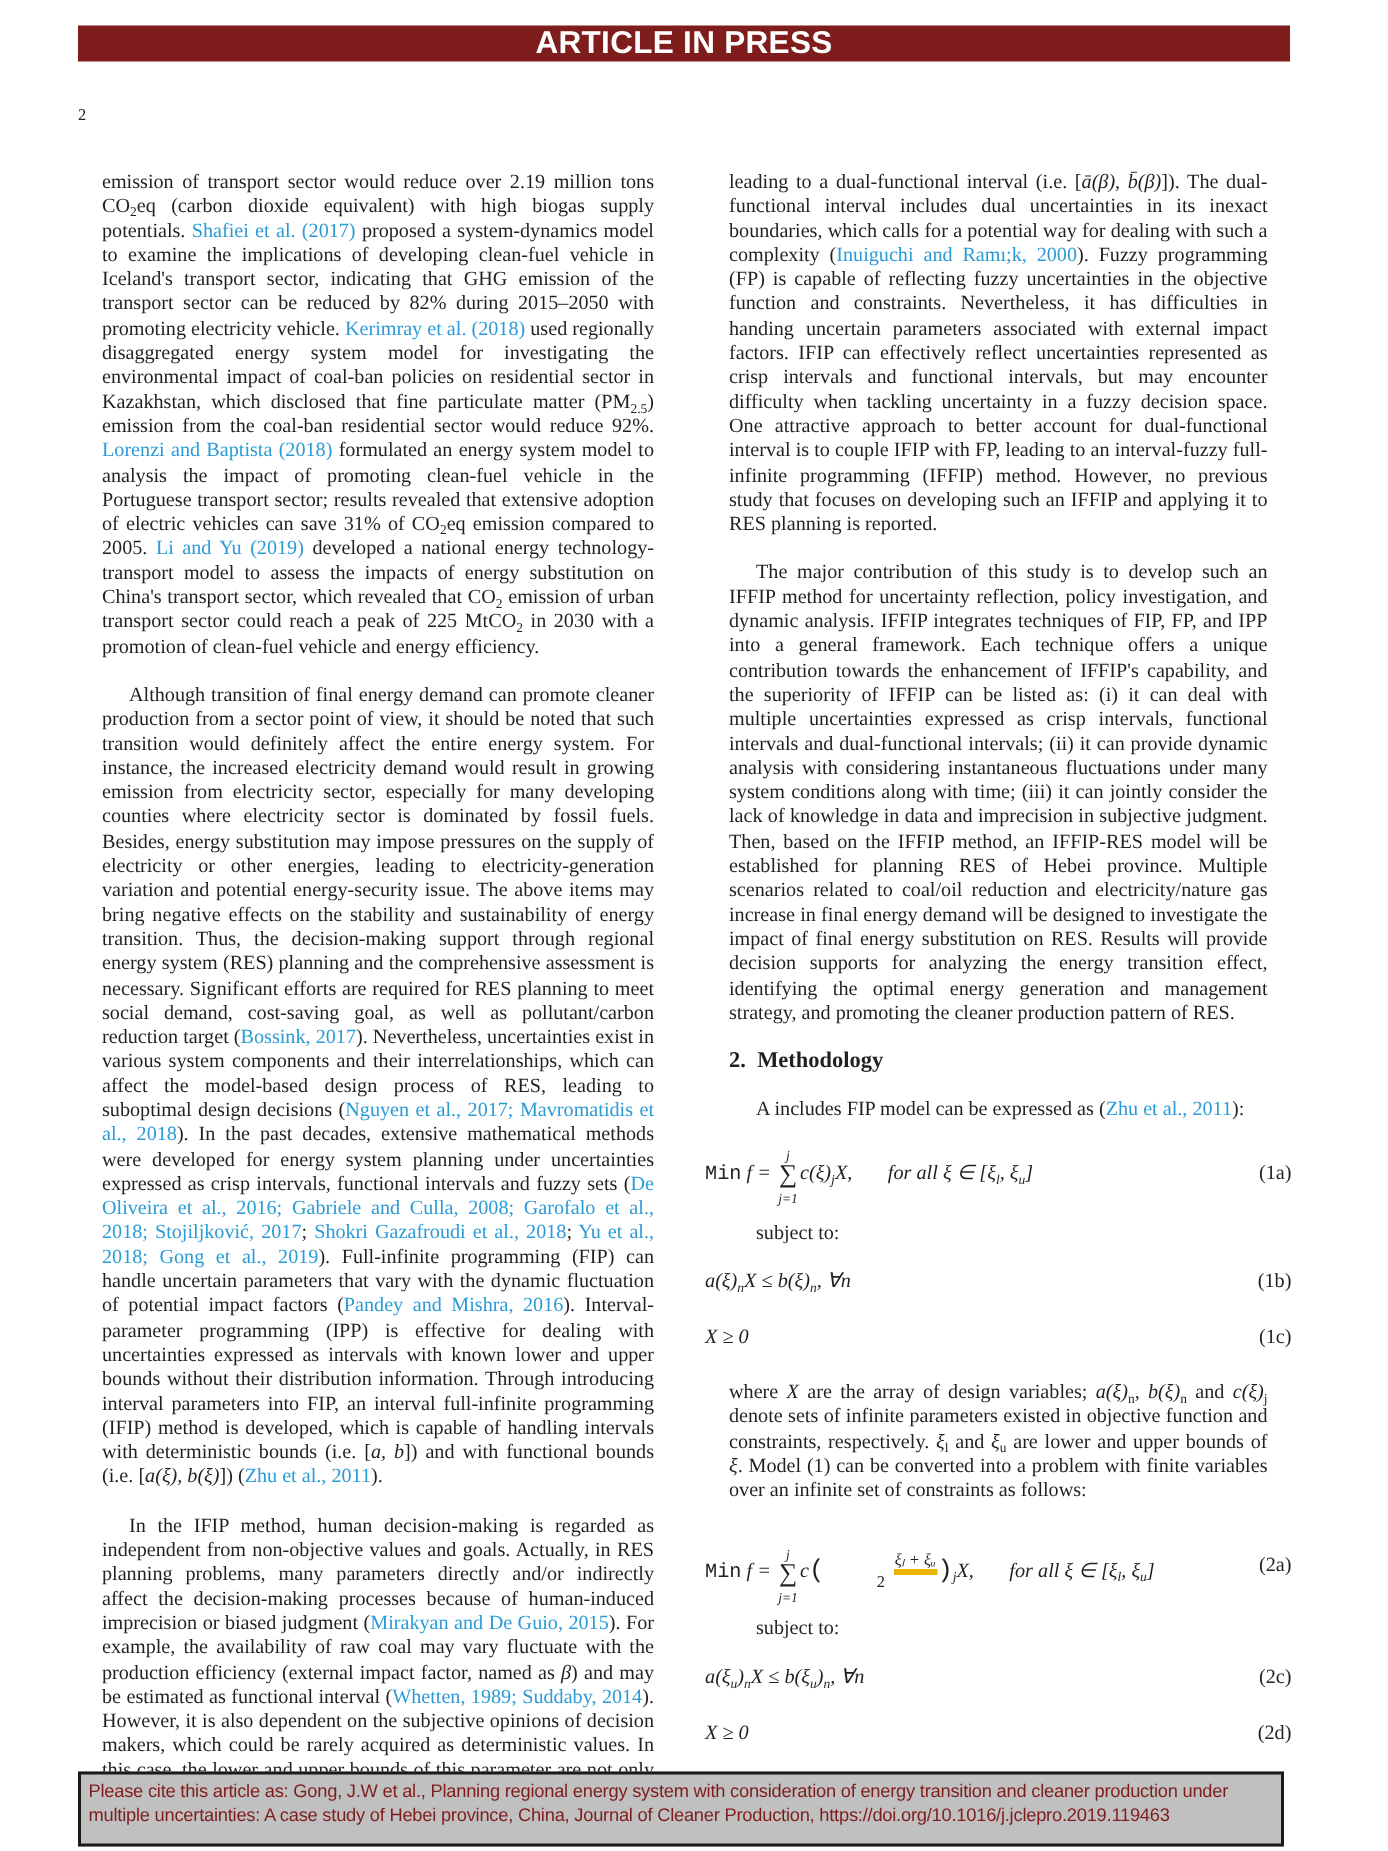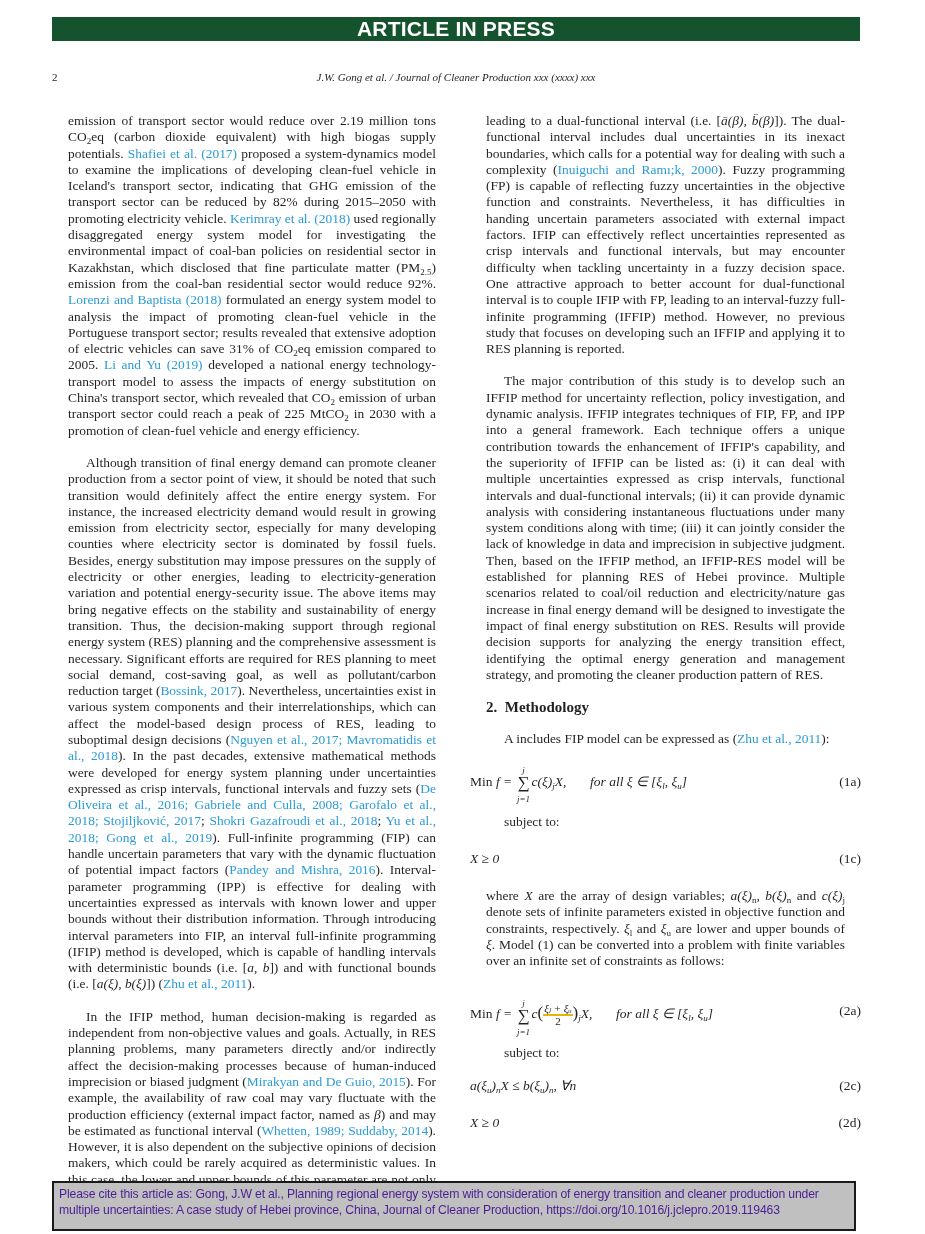--- a/index.html
+++ b/index.html
@@ -1,59 +1,58 @@
 <!DOCTYPE html>
 <html><head>
 <meta charset="utf-8">
 <style>
   html, body { margin: 0; padding: 0; background: #ffffff; }
   body { width: 925px; height: 1234px; position: relative; overflow: hidden;
          font-family: "DejaVu Serif", "Liberation Serif", serif; color: #231f20; }
   .banner { position: absolute; left: 52px; top: 17px; width: 808px; height: 24px;
-            background: #14532d; color: #ffffff; text-align: center;
+            background: #7f1d1d; color: #ffffff; text-align: center;
             font-family: "Liberation Sans", sans-serif; font-weight: bold;
             font-size: 21px; line-height: 24px; letter-spacing: 0.2px; }
   .running { position: absolute; top: 71px; left: 52px; width: 808px; height: 16px;
              font-family: "Liberation Serif", serif; font-size: 11px; }
   .running .pg { position: absolute; left: 0; top: 0; }
   .running .jr { position: absolute; left: 0; right: 0; text-align: center; font-style: italic; }
   .col { position: absolute; top: 97px; width: 400px;
          font-family: "Liberation Serif", serif; font-size: 13.45px; line-height: 16.3px;
          text-align: justify; hyphens: manual; }
   .col.left { left: 52px; }
   .col.right { left: 470px; width: 391px; }
   .col p { margin: 16px; }
   .col p.ind { text-indent: 18px; }
   a.ref, span.ref { color: #2a9bd6; text-decoration: none; }
   sub { font-size: 9px; vertical-align: -3px; line-height: 0; }
   .sec { margin: 26px 0 0 0; font-weight: bold; font-size: 15px; }
   .sec + p { margin-top: 15px !important; }
   .eq { position: relative; height: 16px; margin: 0; font-style: italic; font-size: 13.5px; white-space: nowrap; }
   .eq .lhs { position: absolute; left: 0; }
   .eq .num { position: absolute; right: 0; font-style: normal; }
-  .eq .rom { font-style: normal; }
+  .eq .rom { font-style: normal; font-family: Liberation Mono, monospace; }
   .sigma { display: inline-block; position: relative; text-align: center; width: 16px; font-style: normal; font-size: 17px; vertical-align: -2px; }
   .sigma .up { position: absolute; top: -13px; left: 0; right: 0; font-size: 9px; font-style: italic; }
   .sigma .dn { position: absolute; top: 16px; left: -6px; right: -6px; font-size: 9px; font-style: italic; }
   .frac { display: inline-block; vertical-align: middle; text-align: center; font-size: 11px; line-height: 11px; }
-  .frac .n { display: block; border-bottom: 2px solid #eab308; padding: 0 1px; }
+  .frac .n { display: block; border-bottom: 4px solid #eab308; padding: 0 1px; margin-left: 46px; }
   .frac .d { display: block; font-style: normal; }
   .cite { position: absolute; left: 52px; top: 1181px; width: 804px; height: 50px;
           background: #c0c0c0; border: 2px solid #1a1a1a;
           font-family: "Liberation Sans", sans-serif; font-size: 12.2px; line-height: 16px;
-          padding: 3px 0 0 5px; box-sizing: border-box; color: #4c1d95; letter-spacing: -0.15px; }
+          padding: 3px 0 0 5px; box-sizing: border-box; color: #7f1d1d; letter-spacing: -0.15px; }
 </style>
 </head>
 <body>
 
 <div class="banner">ARTICLE IN PRESS</div>
 
 <div class="running">
   <span class="pg">2</span>
-  <span class="jr">J.W. Gong et al. / Journal of Cleaner Production xxx (xxxx) xxx</span>
 </div>
 
 <div class="col left">
   <p><span>emission of transport sector would reduce over 2.19 million tons CO</span><sub>2</sub><span>eq (carbon dioxide equivalent) with high biogas supply potentials. </span><a class="ref">Shafiei et al. (2017)</a><span> proposed a system-dynamics model to examine the implications of developing clean-fuel vehicle in Iceland's transport sector, indicating that GHG emission of the transport sector can be reduced by 82% during 2015–2050 with promoting electricity vehicle. </span><a class="ref">Kerimray et al. (2018)</a><span> used regionally disaggregated energy system model for investigating the environmental impact of coal-ban policies on residential sector in Kazakhstan, which disclosed that fine particulate matter (PM</span><sub>2.5</sub><span>) emission from the coal-ban residential sector would reduce 92%. </span><a class="ref">Lorenzi and Baptista (2018)</a><span> formulated an energy system model to analysis the impact of promoting clean-fuel vehicle in the Portuguese transport sector; results revealed that extensive adoption of electric vehicles can save 31% of CO</span><sub>2</sub><span>eq emission compared to 2005. </span><a class="ref">Li and Yu (2019)</a><span> developed a national energy technology-transport model to assess the impacts of energy substitution on China's transport sector, which revealed that CO</span><sub>2</sub><span> emission of urban transport sector could reach a peak of 225 MtCO</span><sub>2</sub><span> in 2030 with a promotion of clean-fuel vehicle and energy efficiency.</span></p>
 
   <p class="ind"><span>Although transition of final energy demand can promote cleaner production from a sector point of view, it should be noted that such transition would definitely affect the entire energy system. For instance, the increased electricity demand would result in growing emission from electricity sector, especially for many developing counties where electricity sector is dominated by fossil fuels. Besides, energy substitution may impose pressures on the supply of electricity or other energies, leading to electricity-generation variation and potential energy-security issue. The above items may bring negative effects on the stability and sustainability of energy transition. Thus, the decision-making support through regional energy system (RES) planning and the comprehensive assessment is necessary. Significant efforts are required for RES planning to meet social demand, cost-saving goal, as well as pollutant/carbon reduction target (</span><a class="ref">Bossink, 2017</a><span>). Nevertheless, uncertainties exist in various system components and their interrelationships, which can affect the model-based design process of RES, leading to suboptimal design decisions (</span><a class="ref">Nguyen et al., 2017; Mavromatidis et al., 2018</a><span>). In the past decades, extensive mathematical methods were developed for energy system planning under uncertainties expressed as crisp intervals, functional intervals and fuzzy sets (</span><a class="ref">De Oliveira et al., 2016; Gabriele and Culla, 2008; Garofalo et al., 2018; Stojiljković, 2017</a><span>; </span><a class="ref">Shokri Gazafroudi et al., 2018</a><span>; </span><a class="ref">Yu et al., 2018; Gong et al., 2019</a><span>). Full-infinite programming (FIP) can handle uncertain parameters that vary with the dynamic fluctuation of potential impact factors (</span><a class="ref">Pandey and Mishra, 2016</a><span>). Interval-parameter programming (IPP) is effective for dealing with uncertainties expressed as intervals with known lower and upper bounds without their distribution information. Through introducing interval parameters into FIP, an interval full-infinite programming (IFIP) method is developed, which is capable of handling intervals with deterministic bounds (i.e. [</span><i>a, b</i><span>]) and with functional bounds (i.e. [</span><i>a(ξ), b(ξ)</i><span>]) (</span><a class="ref">Zhu et al., 2011</a><span>).</span></p>
 
   <p class="ind"><span>In the IFIP method, human decision-making is regarded as independent from non-objective values and goals. Actually, in RES planning problems, many parameters directly and/or indirectly affect the decision-making processes because of human-induced imprecision or biased judgment (</span><a class="ref">Mirakyan and De Guio, 2015</a><span>). For example, the availability of raw coal may vary fluctuate with the production efficiency (external impact factor, named as </span><i>β</i><span>) and may be estimated as functional interval (</span><a class="ref">Whetten, 1989; Suddaby, 2014</a><span>). However, it is also dependent on the subjective opinions of decision makers, which could be rarely acquired as deterministic values. In this case, the lower and upper bounds of this parameter are not only affected by external impact factors, but also fuzzy in nature,</span></p>
 </div>
 
@@ -66,20 +65,24 @@
 
   <p class="ind" style="margin-top:15px"><span>A includes FIP model can be expressed as (</span><a class="ref">Zhu et al., 2011</a><span>):</span></p>
 
   <div class="eq" style="margin-top:26px;">
     <span class="lhs"><span class="rom">Min</span>&nbsp;<span>f = </span><span class="sigma">∑<span class="up">j</span><span class="dn">j=1</span></span><span>c(ξ)</span><sub>j</sub><span>X,</span>&nbsp;&nbsp;&nbsp;&nbsp;&nbsp;&nbsp;&nbsp;<span>for  all  ξ ∈ [ξ</span><sub>l</sub><span>, ξ</span><sub>u</sub><span>]</span></span>
     <span class="num">(1a)</span>
   </div>
 
   <p class="ind" style="margin-top:24px;"><span>subject to:</span></p>
 
+  <div class="eq" style="margin-top:13px;">
+    <span class="lhs"><span>a(ξ)</span><sub>n</sub><span>X ≤ b(ξ)</span><sub>n</sub><span>,     ∀n</span></span>
+    <span class="num">(1b)</span>
+  </div>
 
   <div class="eq" style="margin-top:21px;">
     <span class="lhs">X ≥ 0</span>
     <span class="num">(1c)</span>
   </div>
 
   <p style="margin-top:21px;"><span>where </span><i>X</i><span> are the array of design variables; </span><i>a(ξ)</i><sub>n</sub><span>, </span><i>b(ξ)</i><sub>n</sub><span> and </span><i>c(ξ)</i><sub>j</sub><span> denote sets of infinite parameters existed in objective function and constraints, respectively. </span><i>ξ</i><sub>l</sub><span> and </span><i>ξ</i><sub>u</sub><span> are lower and upper bounds of </span><i>ξ</i><span>. Model (1) can be converted into a problem with finite variables over an infinite set of constraints as follows:</span></p>
 
   <div class="eq" style="margin-top:34px;">
     <span class="lhs"><span class="rom">Min</span>&nbsp;<span>f = </span><span class="sigma">∑<span class="up">j</span><span class="dn">j=1</span></span><span>c</span><span class="rom" style="font-size:17px;">(</span><span class="frac"><span class="n">ξₗ + ξᵤ</span><span class="d">2</span></span><span class="rom" style="font-size:17px;">)</span><sub>j</sub><span>X,</span>&nbsp;&nbsp;&nbsp;&nbsp;&nbsp;&nbsp;&nbsp;<span>for  all  ξ ∈ [ξ</span><sub>l</sub><span>,  ξ</span><sub>u</sub><span>]</span></span>

